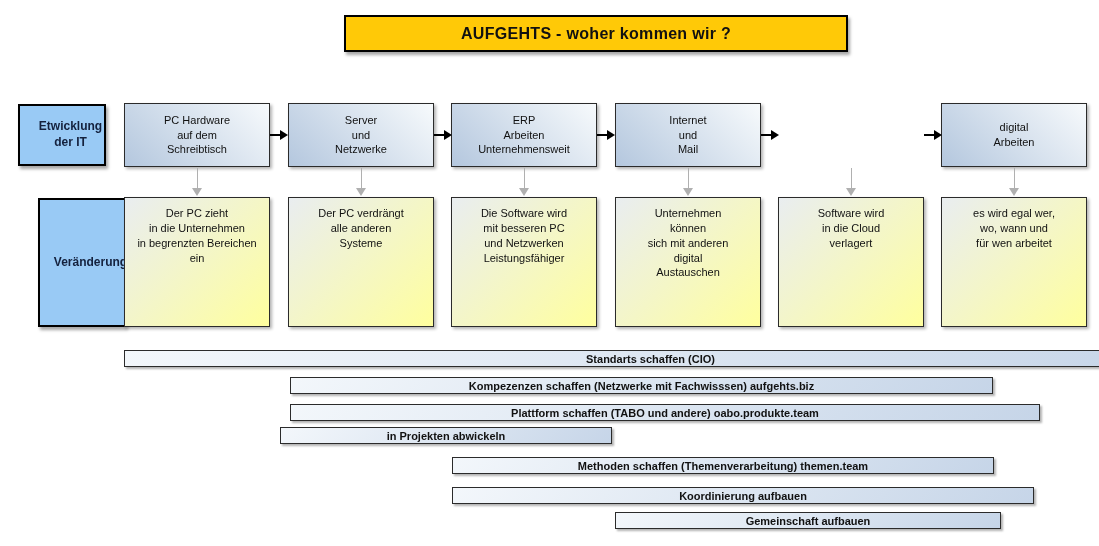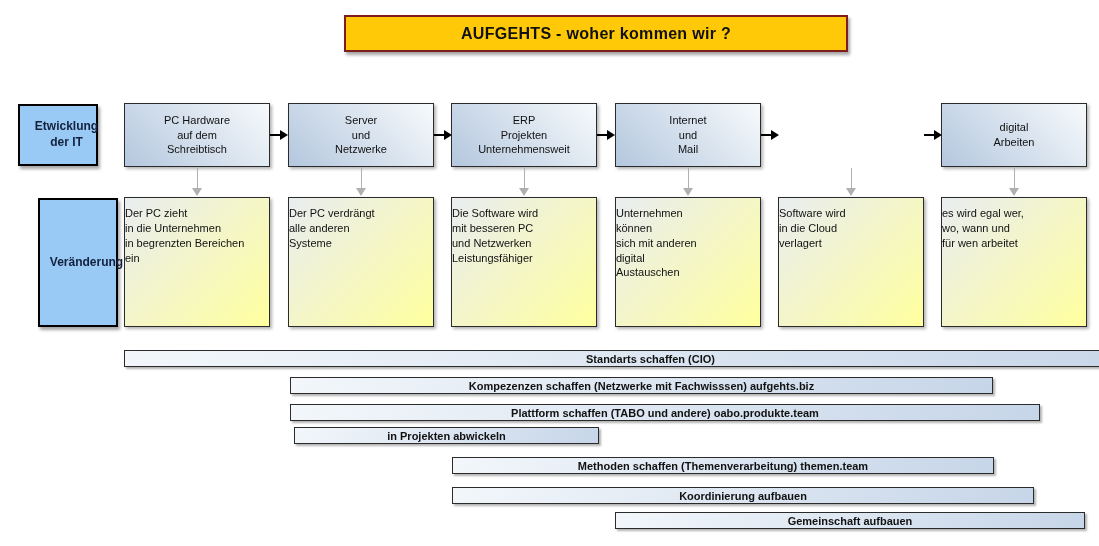--- a/index.html
+++ b/index.html
@@ -9,48 +9,48 @@
     --change-top:#e9edf0; --change-bottom:#ffff9e;
     --bar-top:#f3f7fb; --bar-bottom:#c6d5e8;
     --arrow-gray:#b0b0b0; --arrow-black:#000;
   }
   html,body{margin:0;padding:0;background:#fff;}
   body{font-family:"Liberation Sans", sans-serif; color:#111;}
   .canvas{position:relative;width:1099px;height:546px;background:#fff;overflow:hidden;}
 
   .title-box{
     position:absolute;left:344px;top:15px;width:504px;height:37px;
-    background:var(--banner-bg);border:2px solid #7f1d1d;box-sizing:border-box;
+    background:var(--banner-bg);border:2px solid #000000;box-sizing:border-box;
     display:flex;align-items:center;justify-content:center;
     font-weight:bold;font-size:16px;letter-spacing:.3px;
     box-shadow:2px 3px 3px rgba(0,0,0,.35);
   }
 
   .side-label{
-    position:absolute;left:18px;width:80px;
+    position:absolute;left:18px;width:88px;
     background:var(--side-label-bg);border:2px solid #000;box-sizing:border-box;
     display:flex;align-items:center;justify-content:center;text-align:center;
     font-weight:bold;font-size:12px;line-height:1.3;color:#14213d;
     white-space:pre-line;box-shadow:2px 3px 3px rgba(0,0,0,.35);padding-left:17px;
   }
   .lbl-it{top:104px;height:62px;}
   .lbl-change{top:198px;height:129px;margin-left:20px;}
   .lbl-react{top:349px;height:181px;}
 
   .stage{
     position:absolute;top:103px;width:146px;height:64px;box-sizing:border-box;
     background:linear-gradient(225deg,var(--stage-top) 0%,var(--stage-bottom) 100%);
     border:1px solid #2b2b2b;display:flex;align-items:center;justify-content:center;
     text-align:center;font-size:11px;line-height:1.35;white-space:pre-line;
     box-shadow:2px 2px 3px rgba(0,0,0,.3);
   }
   .change{
     position:absolute;top:197px;width:146px;height:130px;box-sizing:border-box;
     background:linear-gradient(135deg,var(--change-top) 0%,var(--change-bottom) 100%);
-    border:1px solid #2b2b2b;text-align:left;font-size:11px;line-height:1.35;
+    border:1px solid #2b2b2b;text-align:center;font-size:11px;line-height:1.35;
     white-space:pre-line;padding-top:8px;box-shadow:2px 2px 3px rgba(0,0,0,.3);
   }
   .c1{left:124px}.c2{left:288px}.c3{left:451px}.c4{left:615px}.c5{left:778px}.c6{left:941px}
 
   .harrow{position:absolute;top:103px;height:64px;width:18px;display:flex;align-items:center;}
   .harrow .shaft{flex:1;height:2px;background:var(--arrow-black);}
   .harrow .head{width:0;height:0;border-left:8px solid var(--arrow-black);
     border-top:5px solid transparent;border-bottom:5px solid transparent;}
   .g1{left:270px}.g2{left:434px}.g3{left:597px}.g4{left:761px}.g5{left:924px}
 
@@ -63,24 +63,24 @@
   .bar{
     position:absolute;height:17px;box-sizing:border-box;
     background:linear-gradient(135deg,var(--bar-top) 0%,var(--bar-bottom) 100%);
     border:1px solid #2b2b2b;display:flex;align-items:center;justify-content:center;
     font-weight:bold;font-size:11px;box-shadow:2px 2px 2px rgba(0,0,0,.3);
     white-space:nowrap;overflow:hidden;
   }
   .bar1{left:124px;width:1053px;top:350px}
   .bar2{left:290px;width:703px;top:377px}
   .bar3{left:290px;width:750px;top:404px}
-  .bar4{left:294px;width:305px;top:427px}
+  .bar4{left:280px;width:332px;top:427px}
   .bar5{left:452px;width:542px;top:457px}
   .bar6{left:452px;width:582px;top:487px}
-  .bar7{left:615px;width:470px;top:512px}
+  .bar7{left:615px;width:386px;top:512px}
 </style>
 </head>
 <body>
 
 <div class="canvas">
 
   <div class="title-box">
     <span>AUFGEHTS - woher kommen wir ?</span>
   </div>
 
@@ -88,21 +88,21 @@
 der IT</div>
   <div class="side-label lbl-change">Veränderung</div>
 
   <div class="stage c1">PC Hardware
 auf dem
 Schreibtisch</div>
   <div class="stage c2">Server
 und
 Netzwerke</div>
   <div class="stage c3">ERP
-Projekten
+Arbeiten
 Unternehmensweit</div>
   <div class="stage c4">Internet
 und
 Mail</div>
   <div class="stage c6">digital
 Arbeiten</div>
 
   <div class="harrow g1">
       <div class="shaft"></div>
       <div class="head"></div>

